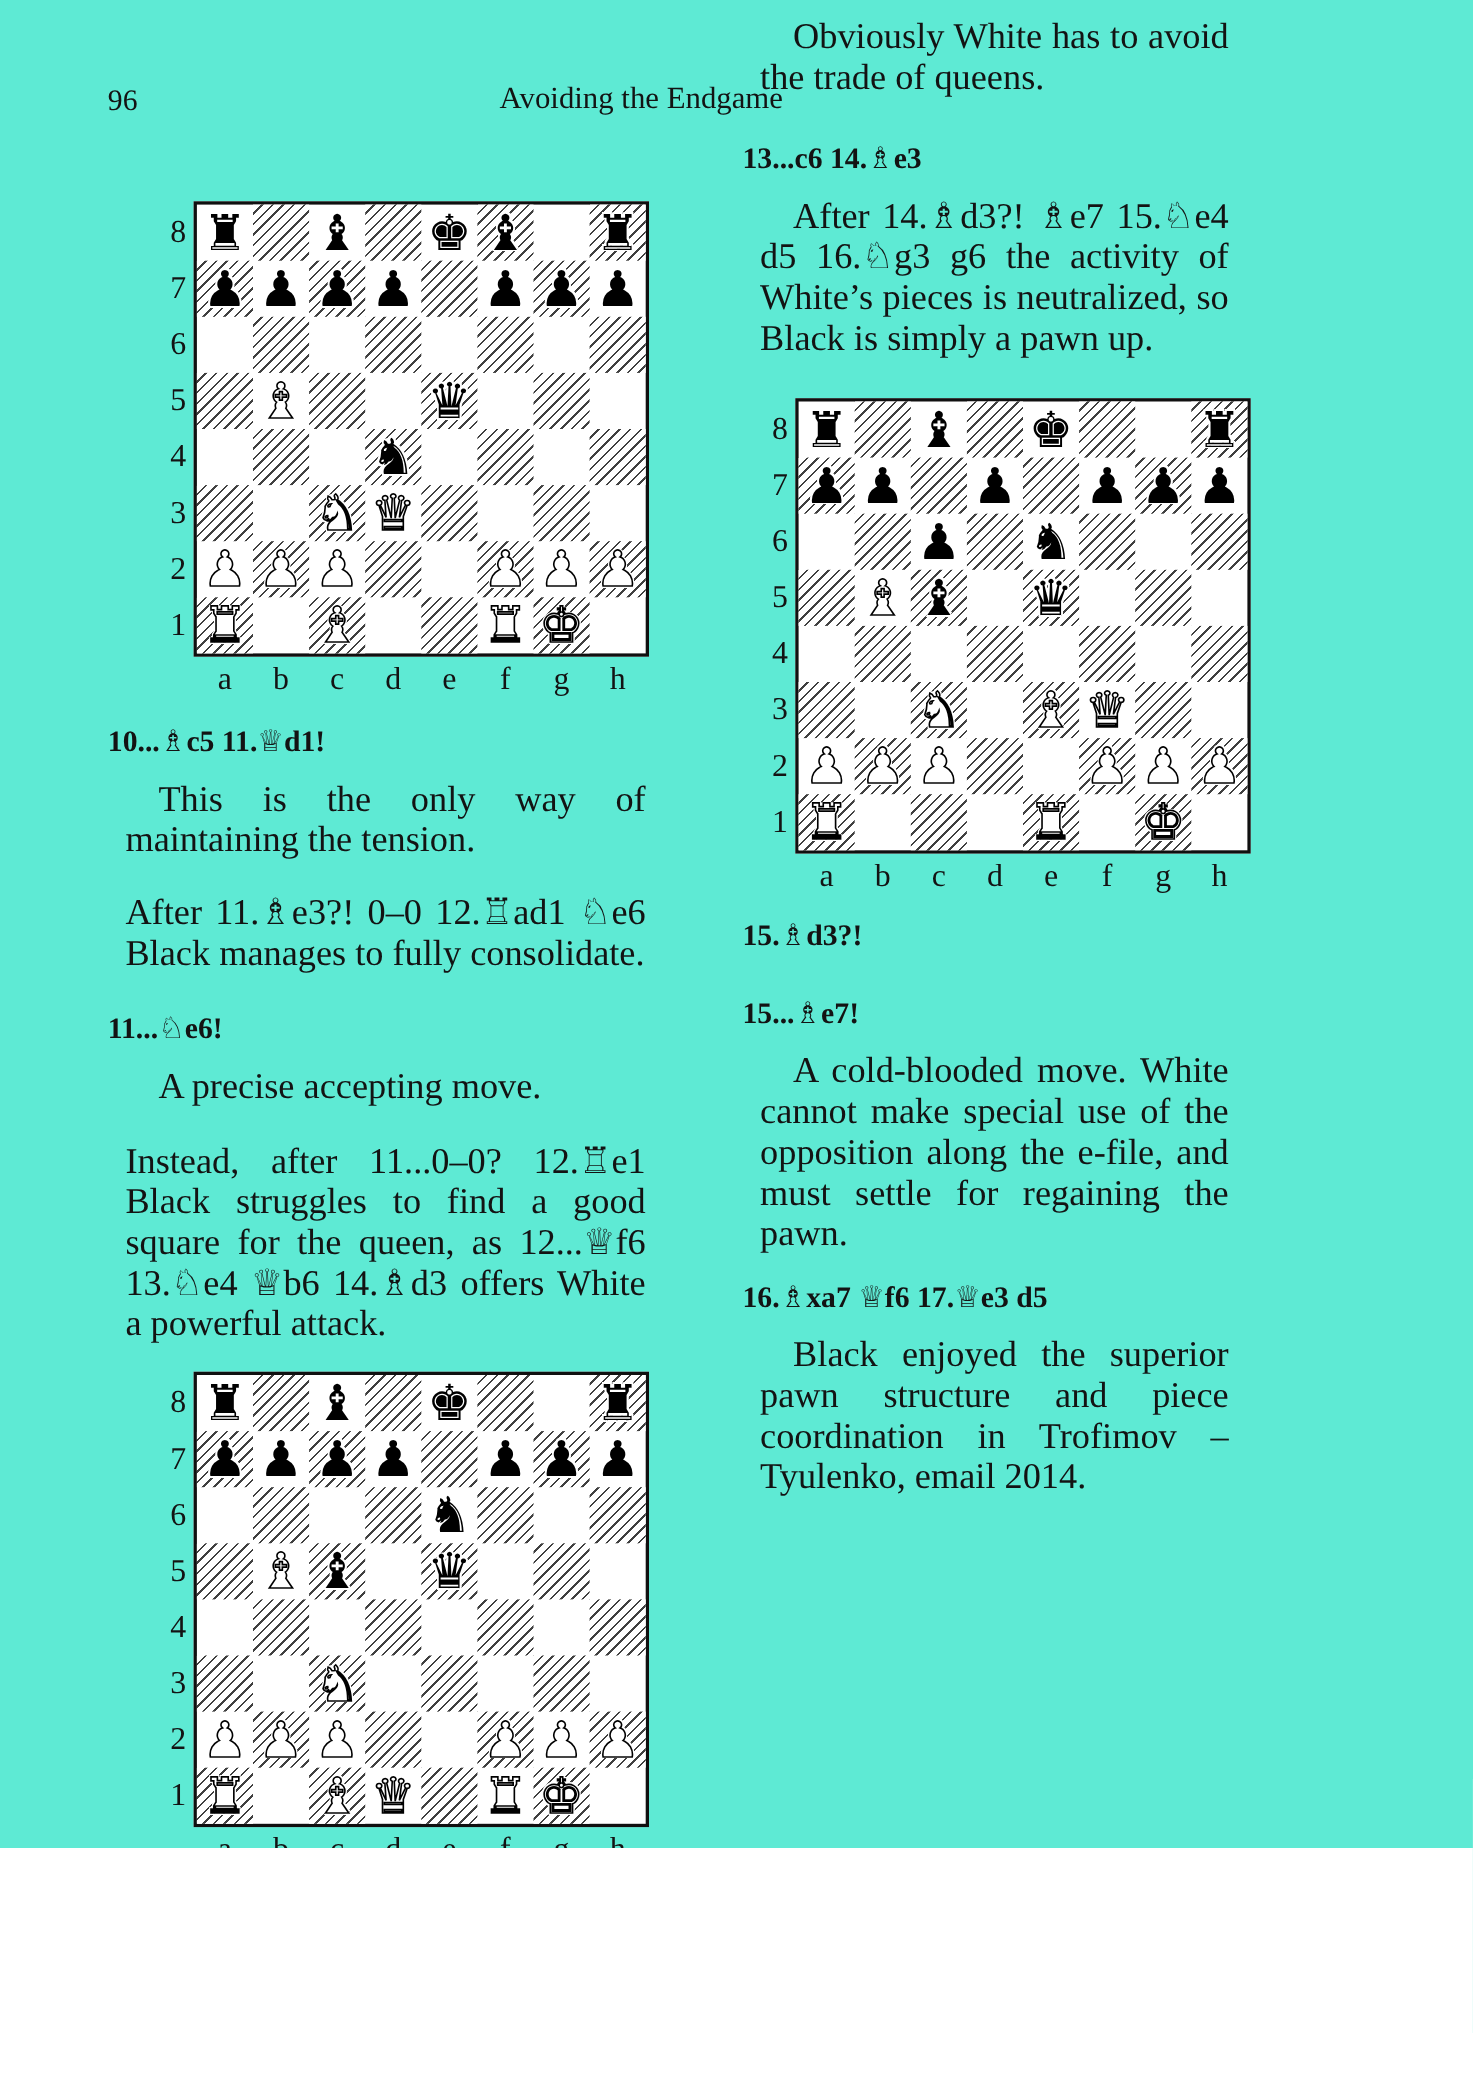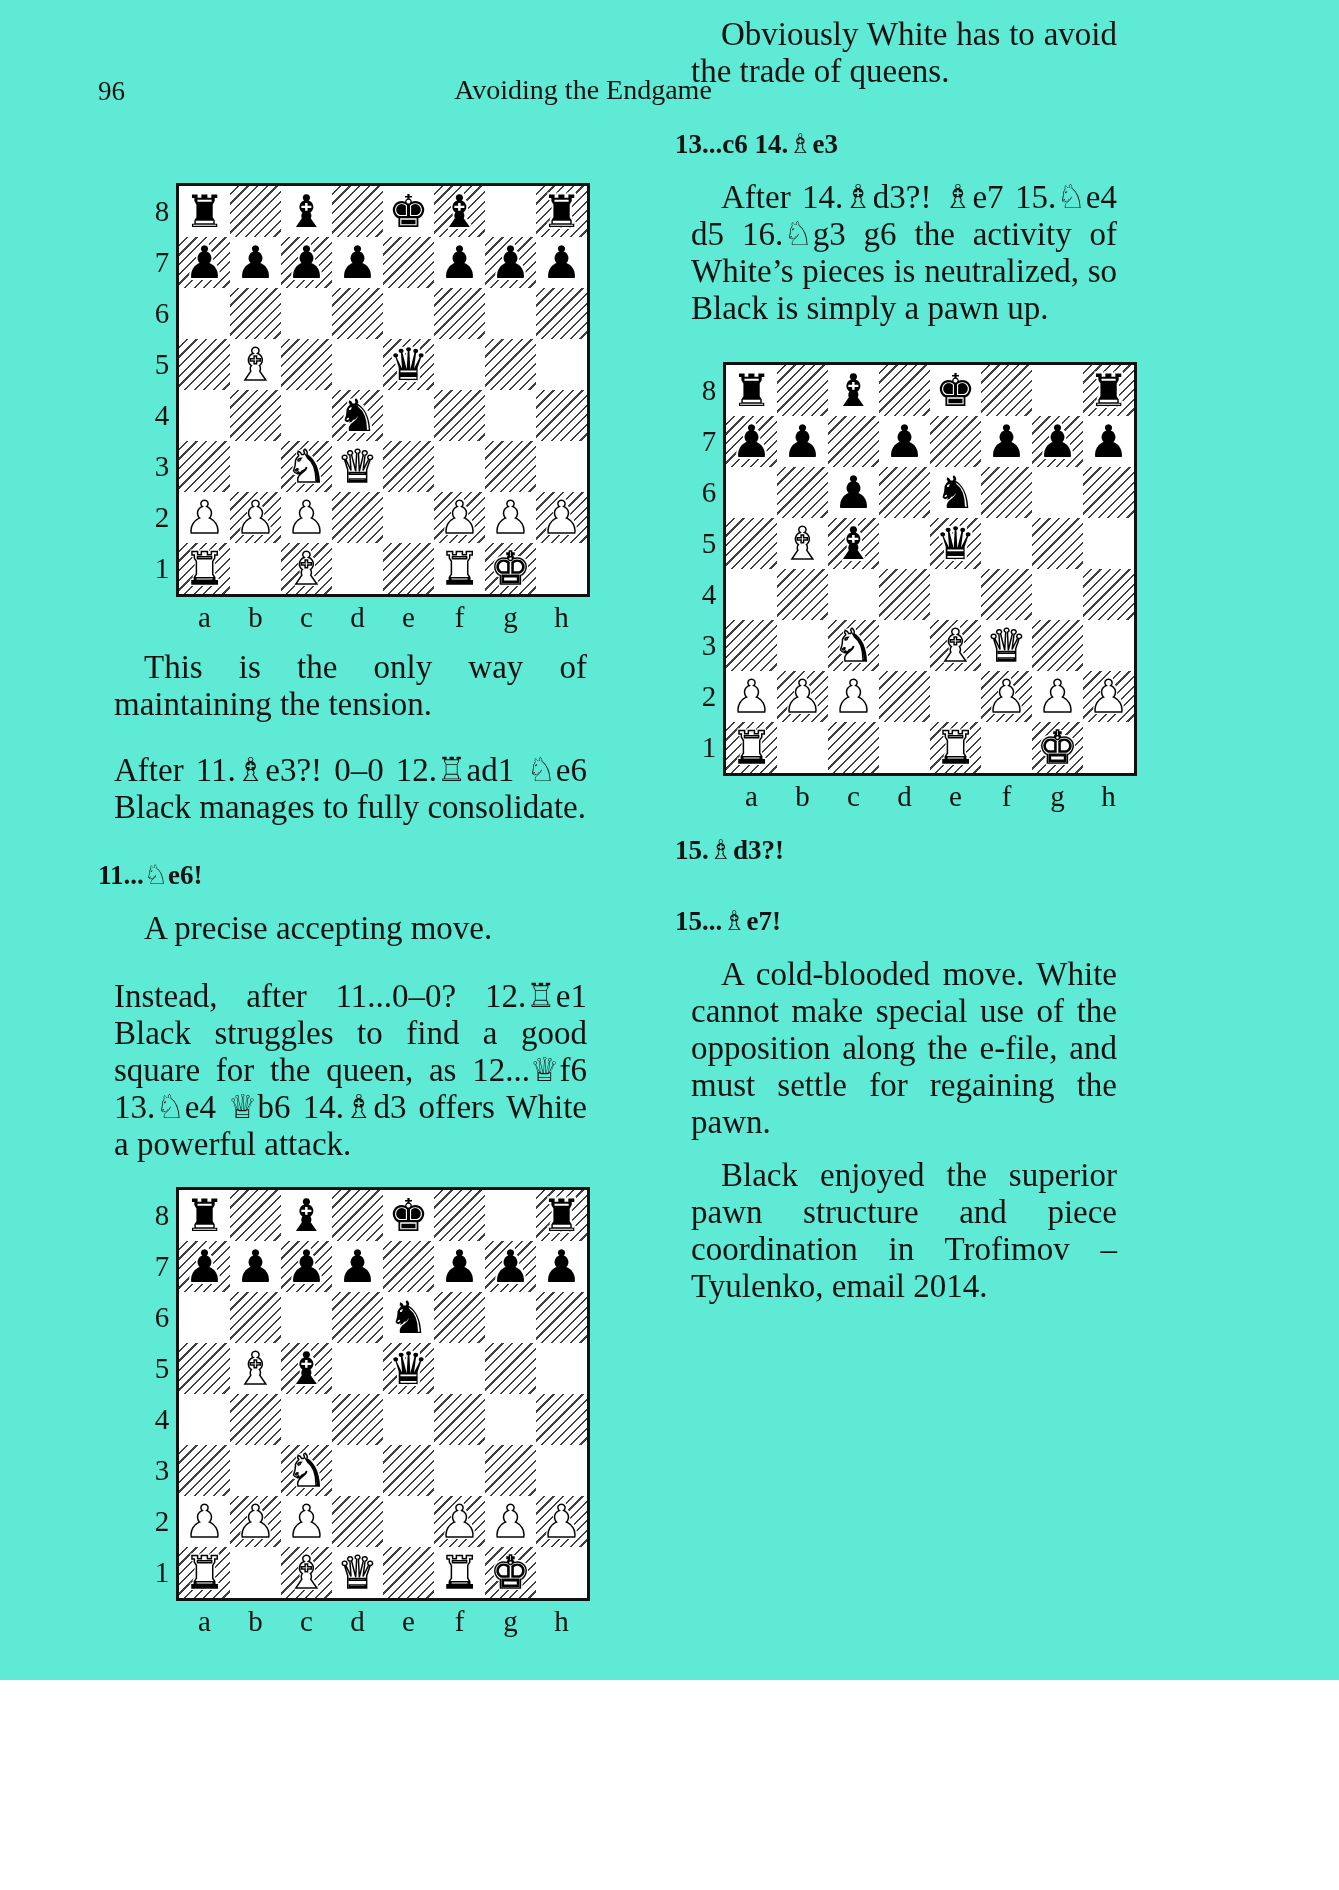--- a/index.html
+++ b/index.html
@@ -229,20 +229,21 @@
           <div class="file-label">b</div>
           <div class="file-label">c</div>
           <div class="file-label">d</div>
           <div class="file-label">e</div>
           <div class="file-label">f</div>
           <div class="file-label">g</div>
           <div class="file-label">h</div>
         </div>
     </div>
 
+    <h3 class="heading h-l1">10...♗c5 11.♕d1!</h3>
     <p class="para indent p-l1">This is the only way of maintaining the tension.</p>
     <p class="para p-l2">After 11.♗e3?! 0–0 12.♖ad1 ♘e6 Black manages to fully consolidate.</p>
 
     <h3 class="heading h-l2">11...♘e6!</h3>
     <p class="para indent p-l3">A precise accepting move.</p>
     <p class="para p-l4">Instead, after 11...0–0? 12.♖e1 Black struggles to find a good square for the queen, as 12...♕f6 13.♘e4 ♕b6 14.♗d3 offers White a powerful attack.</p>
 
     <div class="diagram d2">
       <div class="ranks">
           <div class="rank-label">8</div>
@@ -537,17 +538,18 @@
           <div class="file-label">g</div>
           <div class="file-label">h</div>
         </div>
     </div>
 
     <h3 class="heading h-r4">15.♗d3?!</h3>
 
     <h3 class="heading h-r5">15...♗e7!</h3>
     <p class="para indent p-r4">A cold-blooded move. White cannot make special use of the opposition along the e-file, and must settle for regaining the pawn.</p>
 
+    <h3 class="heading h-r6">16.♗xa7 ♕f6 17.♕e3 d5</h3>
     <p class="para indent p-r5">Black enjoyed the superior pawn structure and piece coordination in Trofimov – Tyulenko, email 2014.</p>
 
   </div>
 
 </div>
 
 </body></html>

